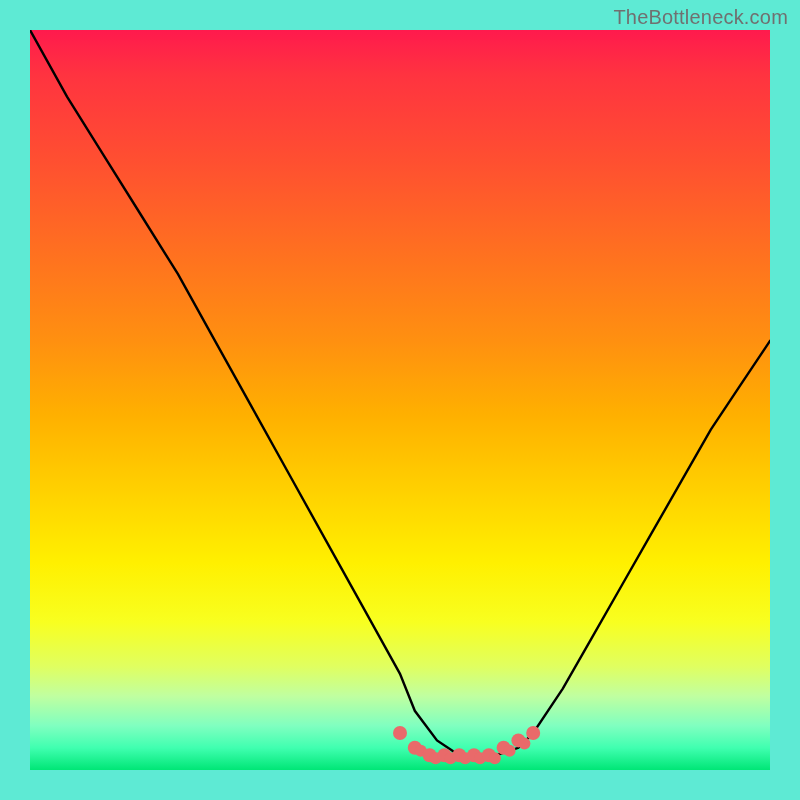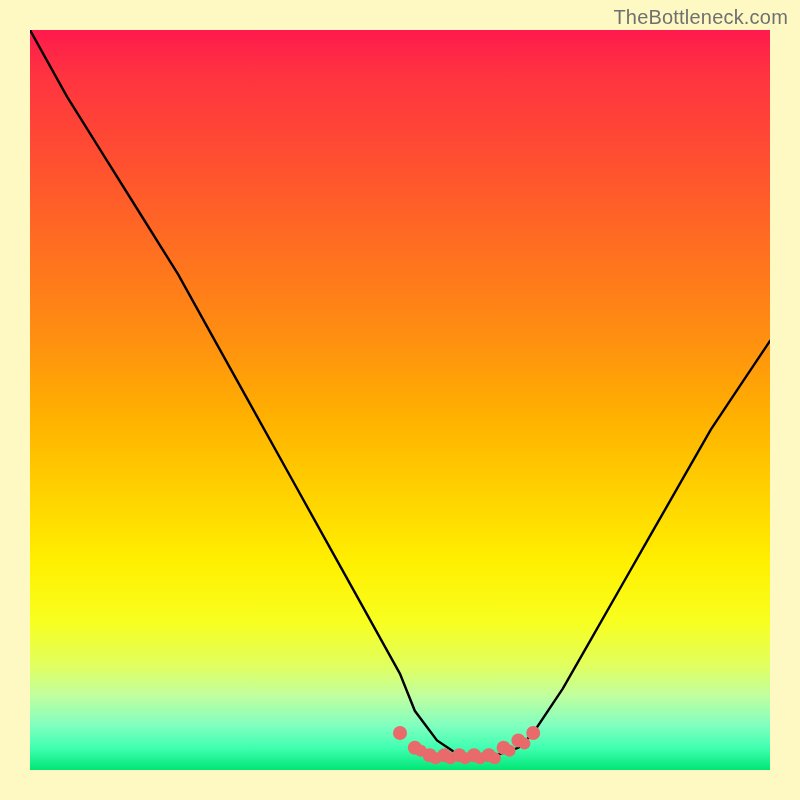--- a/index.html
+++ b/index.html
@@ -10,21 +10,21 @@
     background: #000;
     overflow: hidden;
     font-family: Arial, Helvetica, sans-serif;
   }
   .frame {
     position: absolute;
     left: 0;
     top: 0;
     width: 800px;
     height: 800px;
-    background: #fef9c3;
+    background: #5eead4;
   }
   .plot-area {
     position: absolute;
     left: 30px;
     top: 30px;
     width: 740px;
     height: 740px;
     
     background: linear-gradient(to bottom,
       #ff1a4d 0%,

